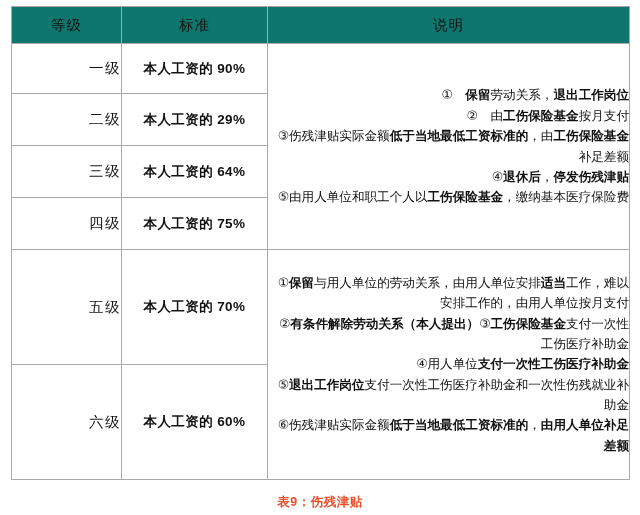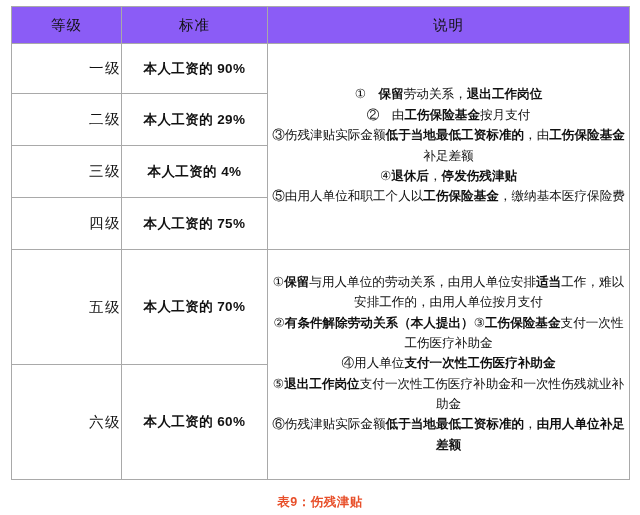--- a/index.html
+++ b/index.html
@@ -26,21 +26,21 @@
     margin: 6px 11px 0 11px;
     border-collapse: collapse;
     table-layout: fixed;
   }
   table.wage-table td, table.wage-table th {
     border: 1px solid #a9a9a9;
     vertical-align: middle;
     padding: 0;
   }
   thead th {
-    background: #8b5cf6;
+    background: #0f766e;
     height: 36px;
     font-weight: normal;
     font-size: 14.5px;
     letter-spacing: 1px;
     color: #111;
   }
   .col-level { width: 110px; }
   .col-std   { width: 146px; }
   .col-desc  { width: 362px; }
 
@@ -56,22 +56,21 @@
     font-weight: bold;
     letter-spacing: 0.4px;
     color: #111;
     margin-top: 14px;
   }
   td.desc-cell {
     padding: 8px 10px 9px 12px;
     font-size: 12.6px;
     line-height: 1.62;
     color: #111;
-    text-align: center;
-    font-family: Liberation Mono, monospace;
+    text-align: right;
   }
   .desc-line { white-space: normal; }
   .b { font-weight: bold; }
   .caption {
     position: absolute;
     left: 0;
     right: 0;
     bottom: 10px;
     text-align: center;
     font-size: 12.5px;
@@ -109,21 +108,21 @@
           <div class="desc-line">④<span class="b">退休后</span>，<span class="b">停发伤残津贴</span></div>
           <div class="desc-line">⑤由用人单位和职工个人以<span class="b">工伤保险基金</span>，缴纳基本医疗保险费</div>
         </td>
       </tr>
       <tr style="height:52px;">
         <td class="level-cell">二级</td>
         <td class="std-cell">本人工资的 29%</td>
       </tr>
       <tr style="height:52px;">
         <td class="level-cell">三级</td>
-        <td class="std-cell">本人工资的 4%</td>
+        <td class="std-cell">本人工资的 64%</td>
       </tr>
       <tr style="height:52px;">
         <td class="level-cell">四级</td>
         <td class="std-cell">本人工资的 75%</td>
       </tr>
       <tr style="height:115px;">
         <td class="level-cell">五级</td>
         <td class="std-cell">本人工资的 70%</td>
         <td class="desc-cell" rowspan="2">
           <div class="desc-line">①<span class="b">保留</span>与用人单位的劳动关系，由用人单位安排<span class="b">适当</span>工作，难以安排工作的，由用人单位按月支付</div>

